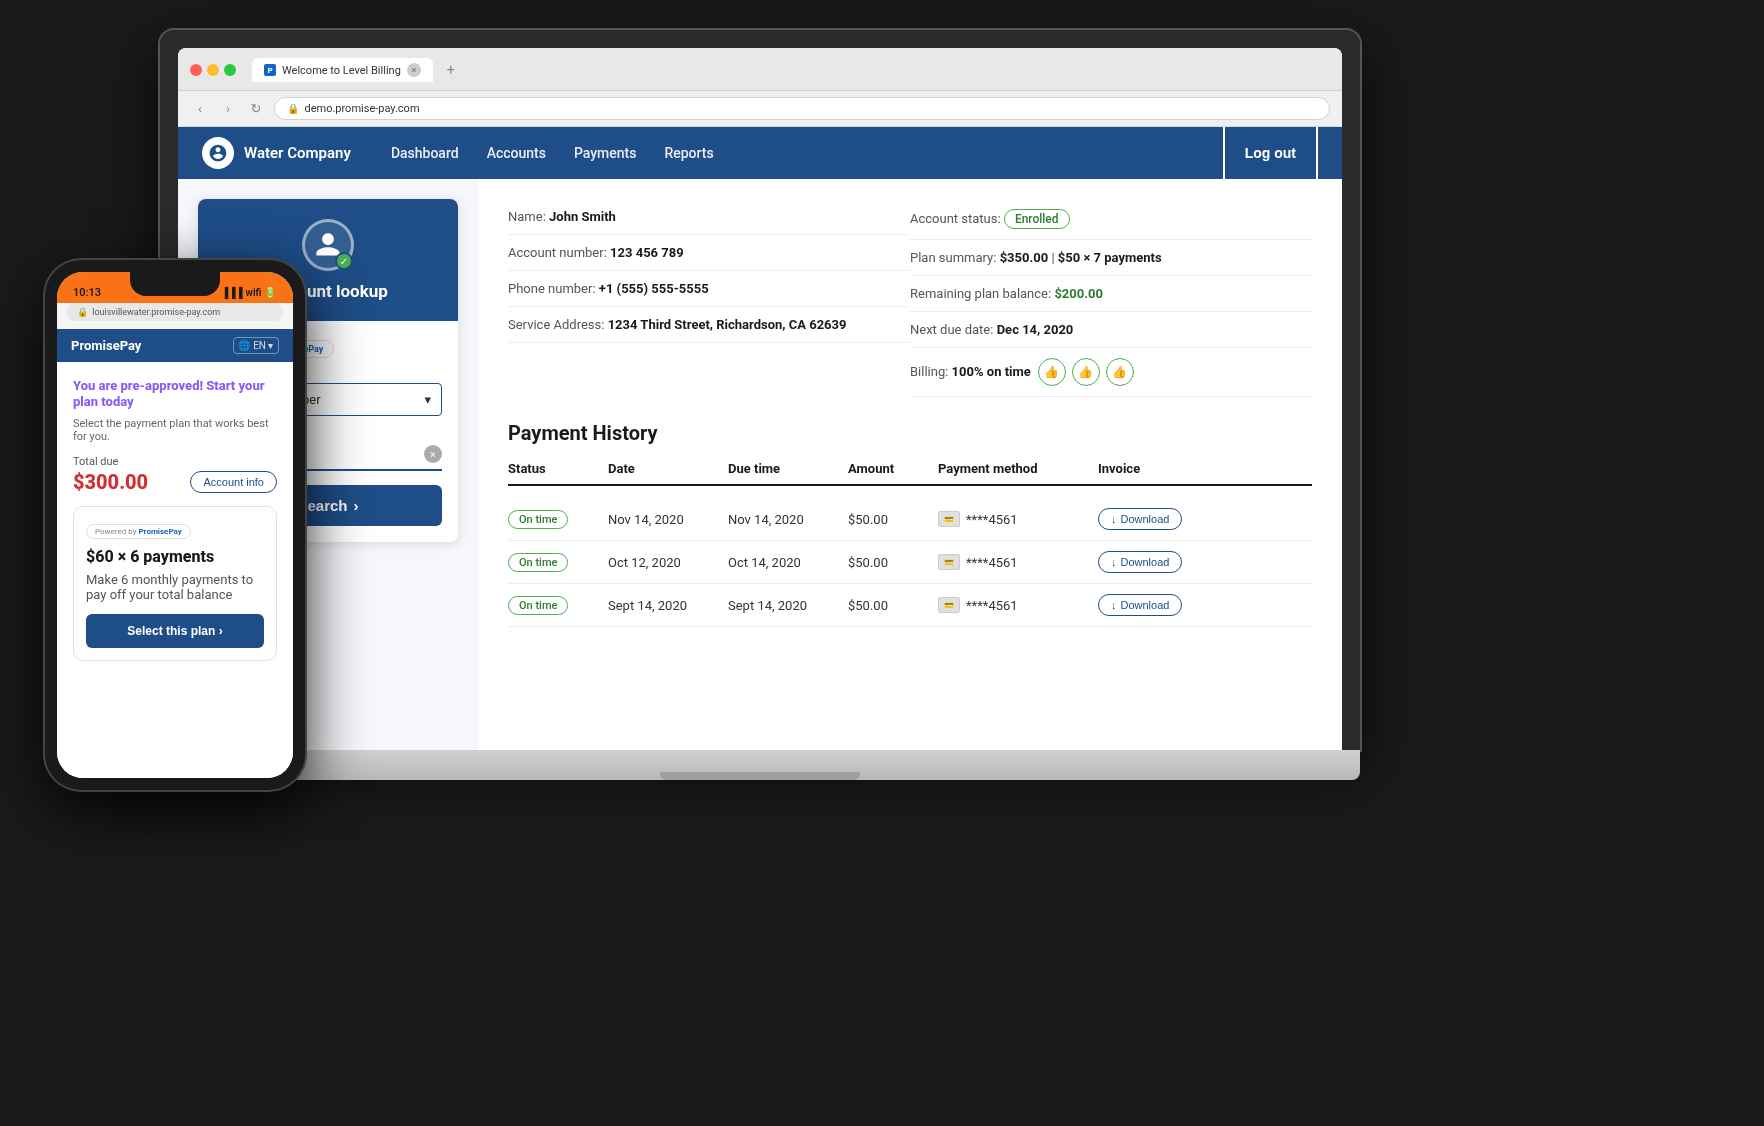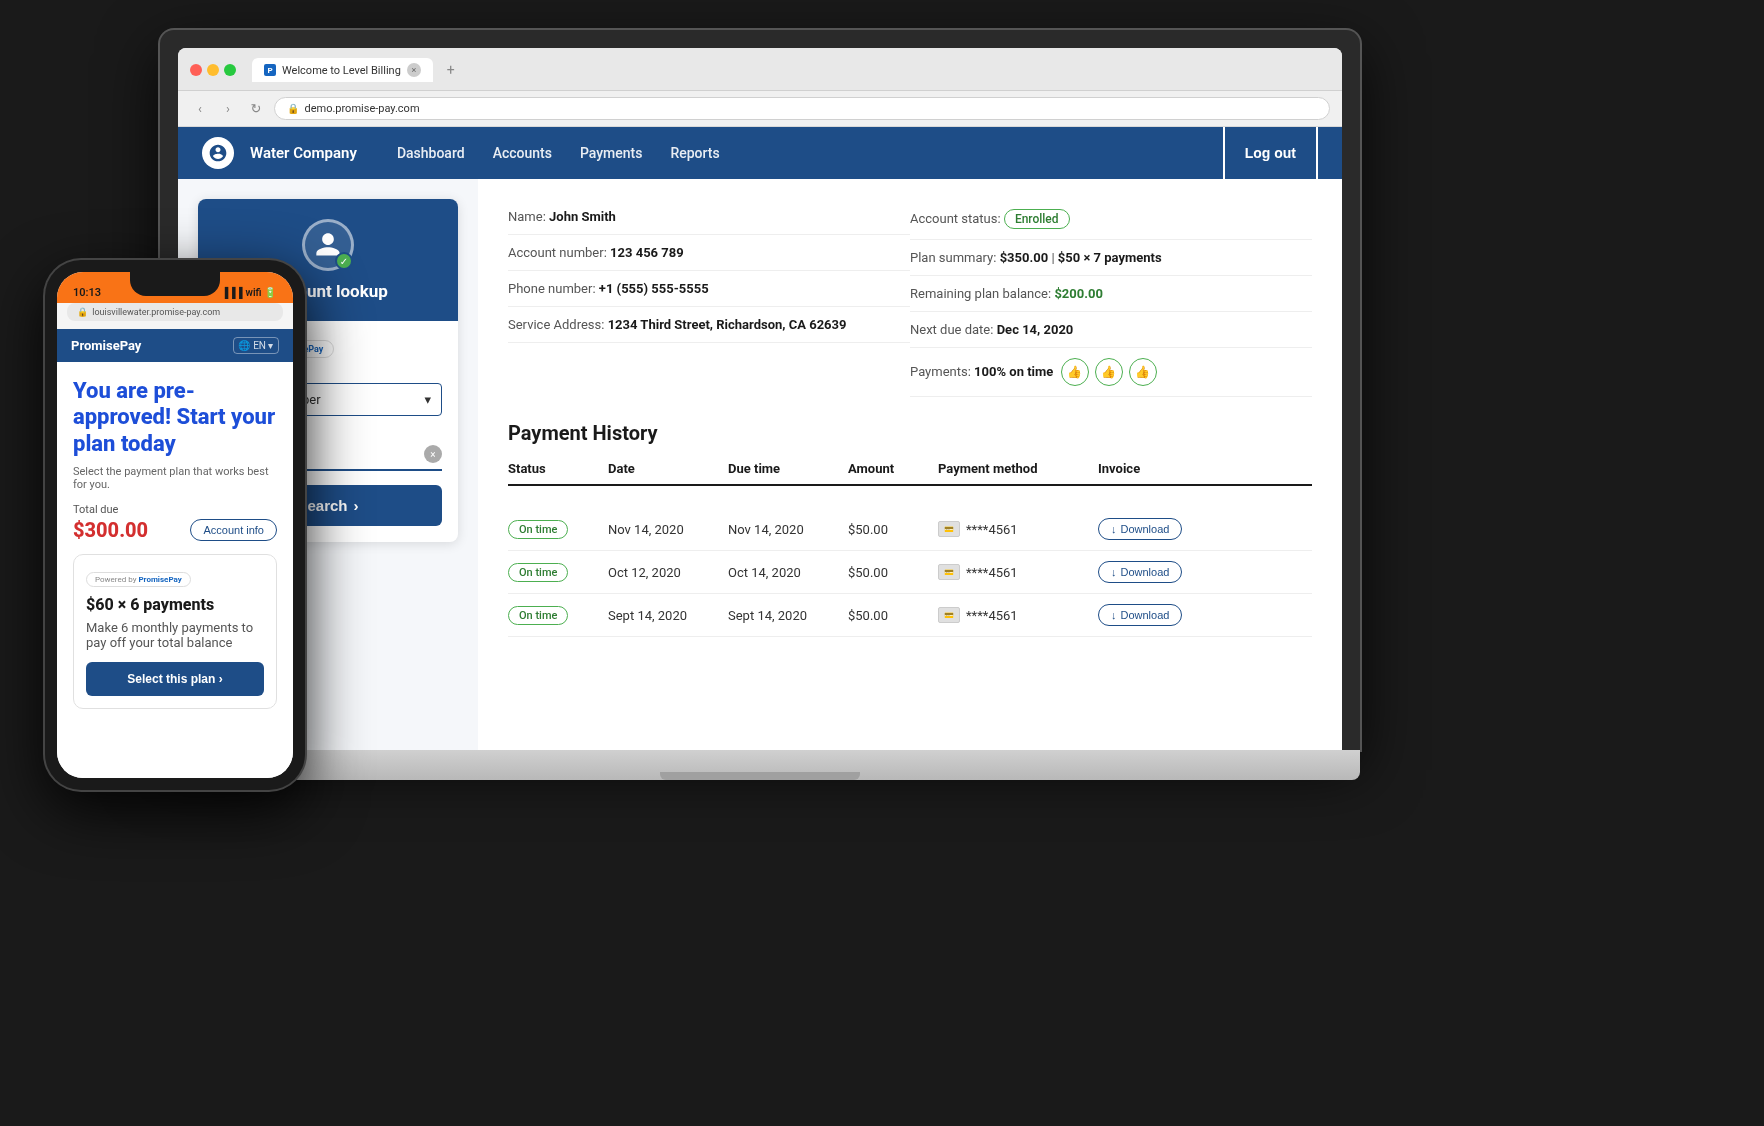--- a/index.html
+++ b/index.html
@@ -172,21 +172,21 @@
       background: #1e4d87;
       padding: 0 24px;
       display: flex;
       align-items: center;
       height: 52px;
       gap: 0;
     }
     .nav-brand {
       display: flex;
       align-items: center;
-      gap: 16px;
+      gap: 10px;
       margin-right: 40px;
     }
     .nav-logo {
       width: 32px;
       height: 32px;
       border-radius: 50%;
       background: white;
       display: flex;
       align-items: center;
       justify-content: center;
@@ -433,21 +433,21 @@
 
     
     .payment-history {
       margin-top: 10px;
     }
     .table-header {
       display: grid;
       grid-template-columns: 100px 120px 120px 90px 160px 120px;
       border-bottom: 2px solid #1a1a1a;
       padding-bottom: 8px;
-      margin-bottom: 22px;
+      margin-bottom: 12px;
     }
     .th {
       font-size: 13px;
       font-weight: 700;
       color: #1a1a1a;
     }
     .table-row {
       display: grid;
       grid-template-columns: 100px 120px 120px 90px 160px 120px;
       border-bottom: 1px solid #eee;
@@ -586,23 +586,23 @@
       border-radius: 4px;
       padding: 2px 5px;
     }
     .phone-content {
       flex: 1;
       background: white;
       padding: 16px;
       overflow: hidden;
     }
     .phone-heading {
-      font-size: 22px;
+      font-size: 13px;
       font-weight: 800;
-      color: #1d4ed8;
+      color: #8b5cf6;
       line-height: 1.2;
       margin-bottom: 8px;
     }
     .phone-subtext {
       font-size: 11px;
       color: #666;
       margin-bottom: 12px;
     }
     .phone-total-label {
       font-size: 11px;
@@ -798,21 +798,21 @@
                   </div>
                   <div class="account-row">
                     <span>Remaining plan balance:</span>
                     <span class="green">$200.00</span>
                   </div>
                   <div class="account-row">
                     <span>Next due date:</span>
                     <strong>Dec 14, 2020</strong>
                   </div>
                   <div class="account-row">
-                    <span>Payments:</span>
+                    <span>Billing:</span>
                     <strong>100% on time</strong>
                     <span class="thumb-badges">
                       <span class="thumb-badge">👍</span>
                       <span class="thumb-badge">👍</span>
                       <span class="thumb-badge">👍</span>
                     </span>
                   </div>
                 </div>
               </div>
 

